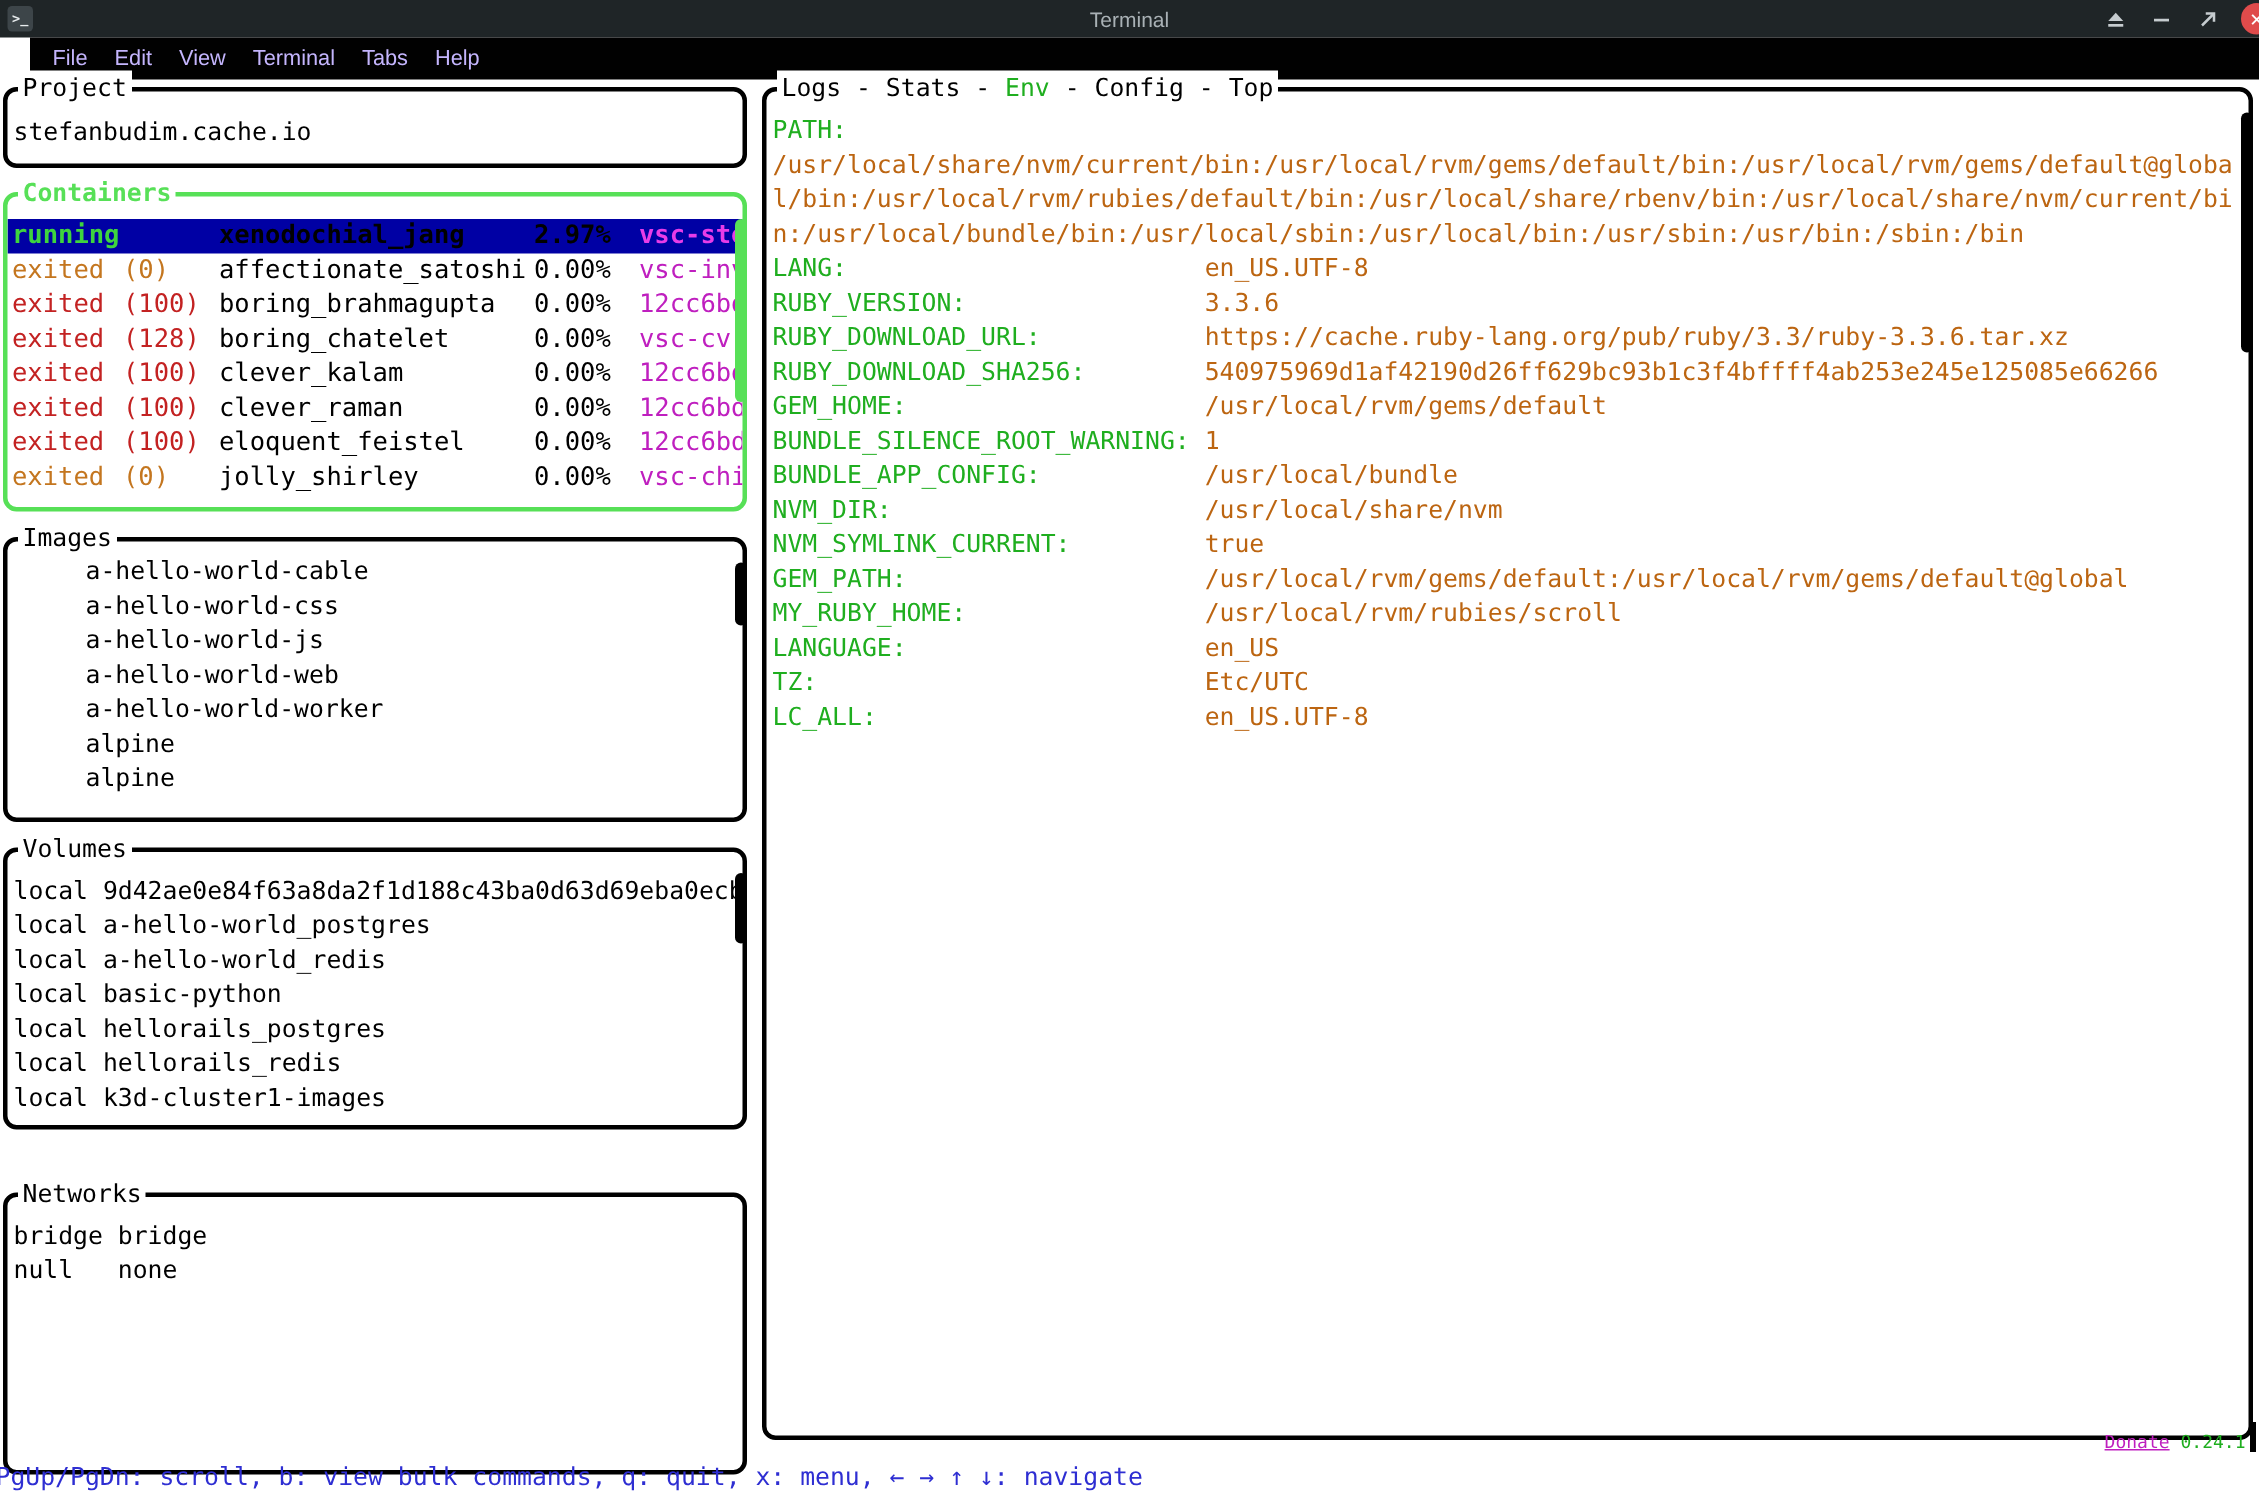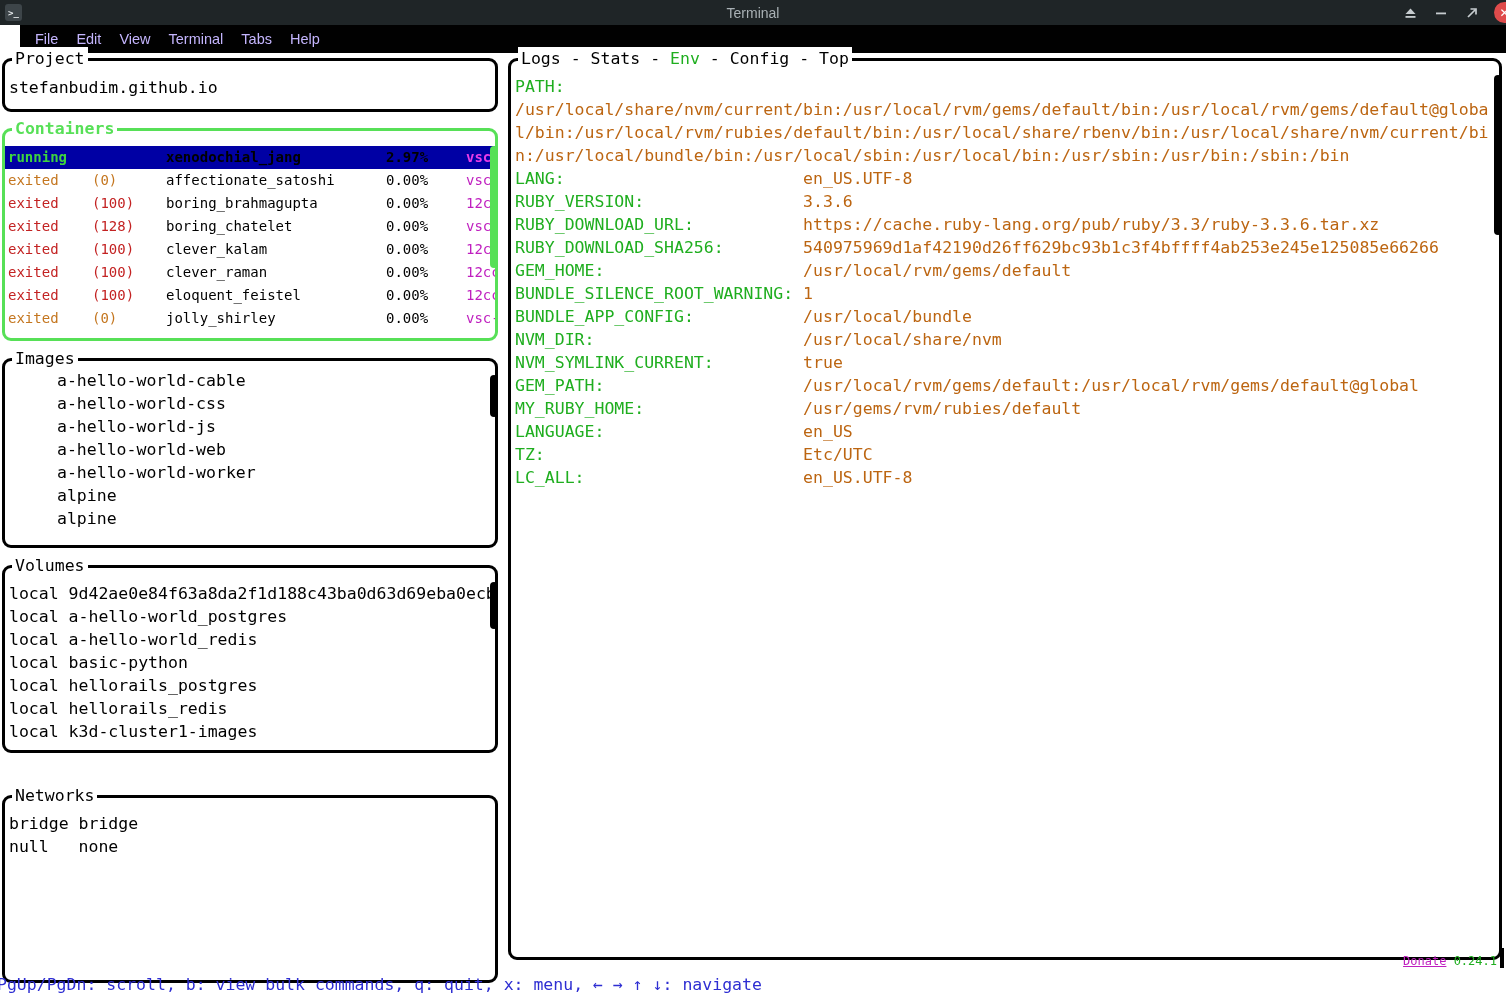--- a/index.html
+++ b/index.html
@@ -50,23 +50,22 @@
     font-size:16.5px; line-height:23px; white-space:pre; color:#000;
   }
   .plabel.green { color:var(--c-green-border,#57e057); font-weight:bold; }
   .pcontent { position:absolute; left:0; top:0; right:0; bottom:0; overflow:hidden; }
   .line { height:23px; line-height:23px; font-size:16.5px; white-space:pre; overflow:hidden; color:#000; }
   .scrollbar { position:absolute; width:8px; border-radius:4px; background:#000; }
   .scrollbar.green { background:var(--c-green-border,#57e057); }
   
   .crow {
     display:grid; grid-template-columns:74px 64px 210px 70px 1fr;
-    height:23px; line-height:23px; font-size:14px; white-space:pre; overflow:hidden;
+    height:23px; line-height:23px; font-size:17px; white-space:pre; overflow:hidden;
     padding-left:3px;
-    gap:10px;
   }
   .crow.selected { background:var(--c-sel-bg,#0000a4); font-weight:bold; }
   .c-status.running { color:var(--c-running,#3ed43e); font-weight:bold; }
   .c-status.exited-ok, .c-code.exited-ok { color:var(--c-orange-status,#c4761f); }
   .c-status.exited-err, .c-code.exited-err { color:var(--c-red,#c32222); }
   .c-name, .c-cpu { color:#000; }
   .c-image { color:var(--c-magenta,#bf1fbf); }
   .crow.selected .c-image { color:var(--c-magenta-sel,#e83ce8); }
   
   .env-key { color:var(--c-green-text,#1fae1f); }
@@ -123,21 +122,21 @@
       <span class="menu-item">Terminal</span>
       <span class="menu-item">Tabs</span>
       <span class="menu-item">Help</span>
     </div>
 
   <div class="terminal">
 
     <div class="panel" style="left:2px; top:5px; width:496px; height:54px;">
       <span class="plabel">Project</span>
       <div class="pcontent" style="padding:15px 0 0 4px;">
-        <div class="line">stefanbudim.github.io</div>
+        <div class="line">stefanbudim.cache.io</div>
       </div>
     </div>
 
     <div class="panel" style="left:2px; top:75px; width:496px; height:213px; border-color:var(--c-green-border);">
       <span class="plabel green">Containers</span>
       <div class="pcontent" style="padding-top:15px;" id="containers-rows">
           <div class="crow selected"><span class="c-status running">running</span><span class="c-code running"></span><span class="c-name">xenodochial_jang</span><span class="c-cpu">2.97%</span><span class="c-image">vsc-ste</span></div>
           <div class="crow"><span class="c-status exited-ok">exited</span><span class="c-code exited-ok">(0)</span><span class="c-name">affectionate_satoshi</span><span class="c-cpu">0.00%</span><span class="c-image">vsc-inv</span></div>
           <div class="crow"><span class="c-status exited-err">exited</span><span class="c-code exited-err">(100)</span><span class="c-name">boring_brahmagupta</span><span class="c-cpu">0.00%</span><span class="c-image">12cc6bd</span></div>
           <div class="crow"><span class="c-status exited-err">exited</span><span class="c-code exited-err">(128)</span><span class="c-name">boring_chatelet</span><span class="c-cpu">0.00%</span><span class="c-image">vsc-cv-</span></div>
@@ -195,21 +194,21 @@
           <div class="line"><span class="env-key">LANG:                        </span><span class="env-val">en_US.UTF-8</span></div>
           <div class="line"><span class="env-key">RUBY_VERSION:                </span><span class="env-val">3.3.6</span></div>
           <div class="line"><span class="env-key">RUBY_DOWNLOAD_URL:           </span><span class="env-val">https://cache.ruby-lang.org/pub/ruby/3.3/ruby-3.3.6.tar.xz</span></div>
           <div class="line"><span class="env-key">RUBY_DOWNLOAD_SHA256:        </span><span class="env-val">540975969d1af42190d26ff629bc93b1c3f4bffff4ab253e245e125085e66266</span></div>
           <div class="line"><span class="env-key">GEM_HOME:                    </span><span class="env-val">/usr/local/rvm/gems/default</span></div>
           <div class="line"><span class="env-key">BUNDLE_SILENCE_ROOT_WARNING: </span><span class="env-val">1</span></div>
           <div class="line"><span class="env-key">BUNDLE_APP_CONFIG:           </span><span class="env-val">/usr/local/bundle</span></div>
           <div class="line"><span class="env-key">NVM_DIR:                     </span><span class="env-val">/usr/local/share/nvm</span></div>
           <div class="line"><span class="env-key">NVM_SYMLINK_CURRENT:         </span><span class="env-val">true</span></div>
           <div class="line"><span class="env-key">GEM_PATH:                    </span><span class="env-val">/usr/local/rvm/gems/default:/usr/local/rvm/gems/default@global</span></div>
-          <div class="line"><span class="env-key">MY_RUBY_HOME:                </span><span class="env-val">/usr/gems/rvm/rubies/default</span></div>
+          <div class="line"><span class="env-key">MY_RUBY_HOME:                </span><span class="env-val">/usr/local/rvm/rubies/scroll</span></div>
           <div class="line"><span class="env-key">LANGUAGE:                    </span><span class="env-val">en_US</span></div>
           <div class="line"><span class="env-key">TZ:                          </span><span class="env-val">Etc/UTC</span></div>
           <div class="line"><span class="env-key">LC_ALL:                      </span><span class="env-val">en_US.UTF-8</span></div>
         </div>
       <div class="scrollbar" style="right:-3px; top:14px; height:160px;"></div>
     </div>
 
     <div class="sb-left">PgUp/PgDn: scroll, b: view bulk commands, q: quit, x: menu, ← → ↑ ↓: navigate</div>
     <div class="sb-right">
       <a class="donate">Donate</a><span> </span><span class="version">0.24.1</span><span class="cursor-block"></span>

